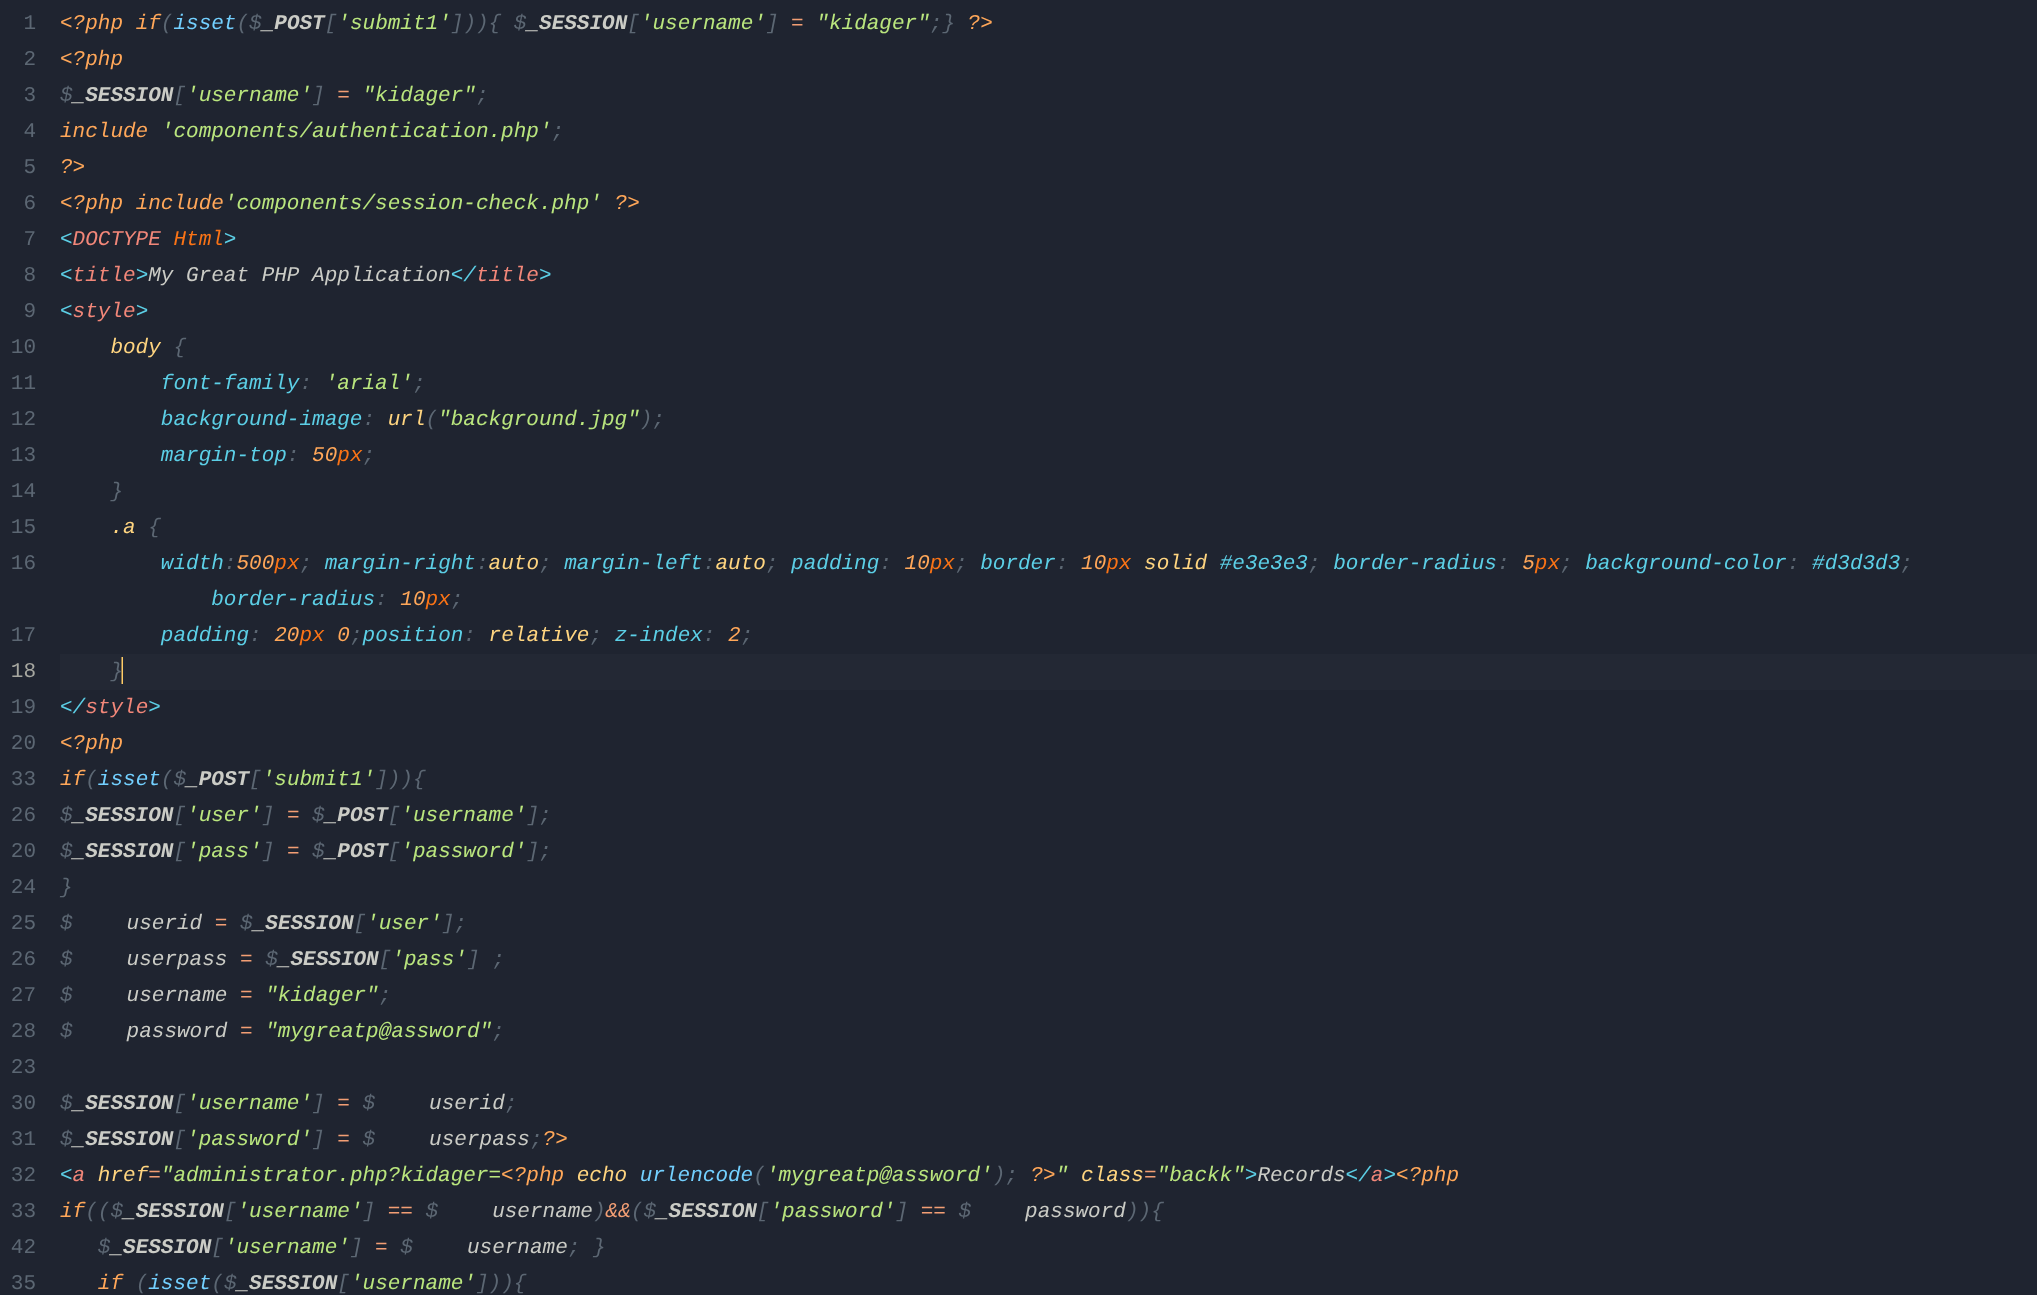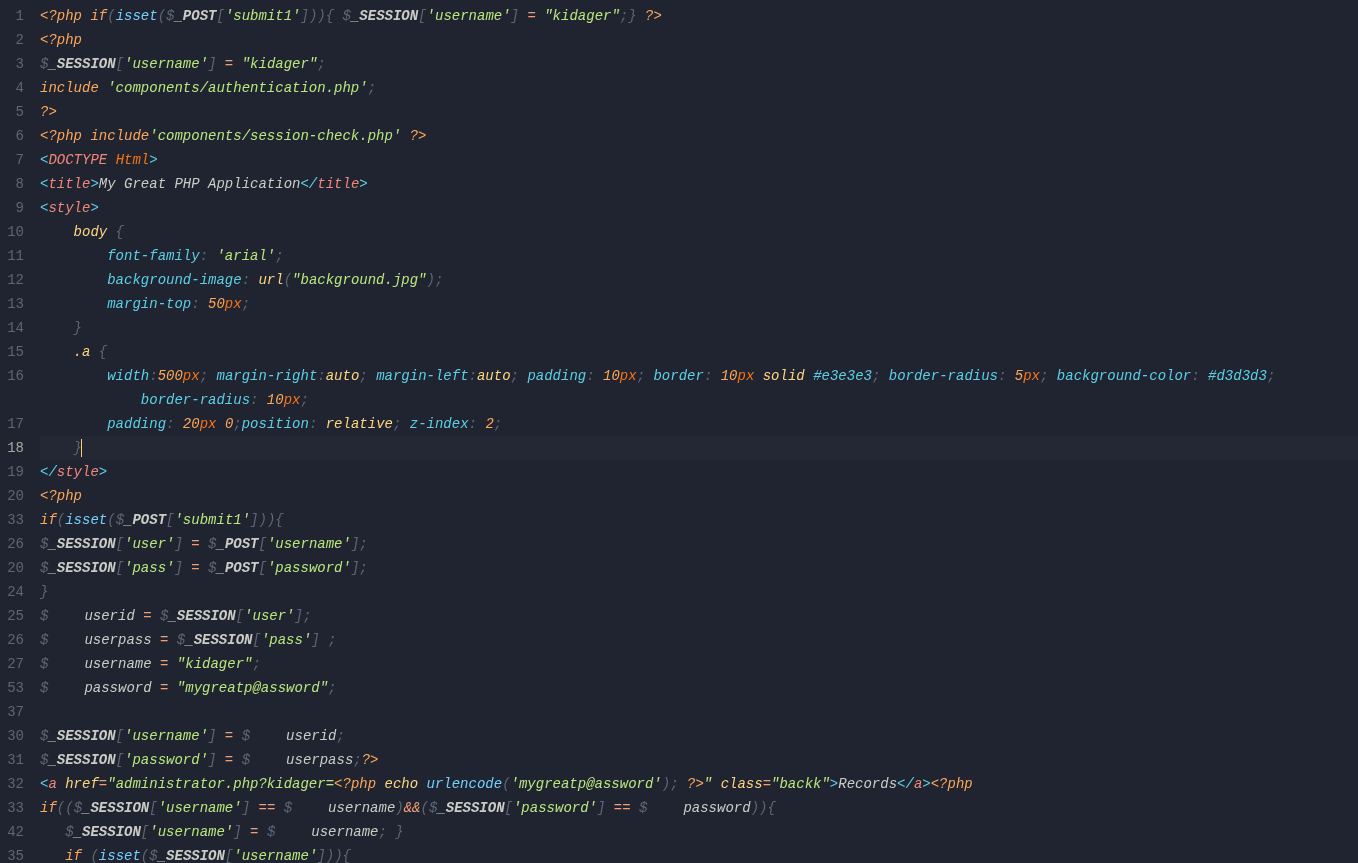--- a/index.html
+++ b/index.html
@@ -102,22 +102,22 @@
       <div class="ln active">18</div>
       <div class="ln">19</div>
       <div class="ln">20</div>
       <div class="ln">33</div>
       <div class="ln">26</div>
       <div class="ln">20</div>
       <div class="ln">24</div>
       <div class="ln">25</div>
       <div class="ln">26</div>
       <div class="ln">27</div>
-      <div class="ln">53</div>
-      <div class="ln">37</div>
+      <div class="ln">28</div>
+      <div class="ln">23</div>
       <div class="ln">30</div>
       <div class="ln">31</div>
       <div class="ln">32</div>
       <div class="ln">33</div>
       <div class="ln">42</div>
       <div class="ln">35</div>
     </div>
   <div class="code" id="code"><div class="line"><span class="t-phptag">&lt;?php </span><span class="t-keyword">if</span><span class="t-punct">(</span><span class="t-func">isset</span><span class="t-punct">(</span><span class="t-punct">$</span><span class="t-global">_POST</span><span class="t-punct">[</span><span class="t-string">'submit1'</span><span class="t-punct">]</span><span class="t-punct">)</span><span class="t-punct">)</span><span class="t-punct">{</span><span> </span><span class="t-punct">$</span><span class="t-global">_SESSION</span><span class="t-punct">[</span><span class="t-string">'username'</span><span class="t-punct">]</span><span class="t-op"> = </span><span class="t-string">"kidager"</span><span class="t-punct">;</span><span class="t-punct">}</span><span class="t-phptag"> ?&gt;</span></div><div class="line"><span class="t-phptag">&lt;?php</span></div><div class="line"><span class="t-punct">$</span><span class="t-global">_SESSION</span><span class="t-punct">[</span><span class="t-string">'username'</span><span class="t-punct">]</span><span class="t-op"> = </span><span class="t-string">"kidager"</span><span class="t-punct">;</span></div><div class="line"><span class="t-keyword">include </span><span class="t-string">'components/authentication.php'</span><span class="t-punct">;</span></div><div class="line"><span class="t-phptag">?&gt;</span></div><div class="line"><span class="t-phptag">&lt;?php </span><span class="t-keyword">include</span><span class="t-string">'components/session-check.php'</span><span class="t-phptag"> ?&gt;</span></div><div class="line"><span class="t-tag">&lt;</span><span class="t-tagname">DOCTYPE </span><span class="t-tagname2">Html</span><span class="t-tag">&gt;</span></div><div class="line"><span class="t-tag">&lt;</span><span class="t-tagname">title</span><span class="t-tag">&gt;</span><span class="t-text">My Great PHP Application</span><span class="t-tag">&lt;/</span><span class="t-tagname">title</span><span class="t-tag">&gt;</span></div><div class="line"><span class="t-tag">&lt;</span><span class="t-tagname">style</span><span class="t-tag">&gt;</span></div><div class="line"><span>    </span><span class="t-selector">body</span><span class="t-brace"> {</span></div><div class="line"><span>        </span><span class="t-prop">font-family</span><span class="t-punct">: </span><span class="t-string">'arial'</span><span class="t-punct">;</span></div><div class="line"><span>        </span><span class="t-prop">background-image</span><span class="t-punct">: </span><span class="t-funccall">url</span><span class="t-punct">(</span><span class="t-string">"background.jpg"</span><span class="t-punct">)</span><span class="t-punct">;</span></div><div class="line"><span>        </span><span class="t-prop">margin-top</span><span class="t-punct">: </span><span class="t-number">50</span><span class="t-unit">px</span><span class="t-punct">;</span></div><div class="line"><span>    </span><span class="t-brace">}</span></div><div class="line"><span>    </span><span class="t-selector">.a</span><span class="t-brace"> {</span></div><div class="line"><span>        </span><span class="t-prop">width</span><span class="t-punct">:</span><span class="t-number">500</span><span class="t-unit">px</span><span class="t-punct">; </span><span class="t-prop">margin-right</span><span class="t-punct">:</span><span class="t-funccall">auto</span><span class="t-punct">; </span><span class="t-prop">margin-left</span><span class="t-punct">:</span><span class="t-funccall">auto</span><span class="t-punct">; </span><span class="t-prop">padding</span><span class="t-punct">: </span><span class="t-number">10</span><span class="t-unit">px</span><span class="t-punct">; </span><span class="t-prop">border</span><span class="t-punct">: </span><span class="t-number">10</span><span class="t-unit">px </span><span class="t-funccall">solid </span><span class="t-hex">#e3e3e3</span><span class="t-punct">; </span><span class="t-prop">border-radius</span><span class="t-punct">: </span><span class="t-number">5</span><span class="t-unit">px</span><span class="t-punct">; </span><span class="t-prop">background-color</span><span class="t-punct">: </span><span class="t-hex">#d3d3d3</span><span class="t-punct">;</span></div><div class="line"><span>            </span><span class="t-prop">border-radius</span><span class="t-punct">: </span><span class="t-number">10</span><span class="t-unit">px</span><span class="t-punct">;</span></div><div class="line"><span>        </span><span class="t-prop">padding</span><span class="t-punct">: </span><span class="t-number">20</span><span class="t-unit">px </span><span class="t-number">0</span><span class="t-punct">;</span><span class="t-prop">position</span><span class="t-punct">: </span><span class="t-funccall">relative</span><span class="t-punct">; </span><span class="t-prop">z-index</span><span class="t-punct">: </span><span class="t-number">2</span><span class="t-punct">;</span></div><div class="line active"><span>    </span><span class="t-brace">}</span><span class="cursor"></span></div><div class="line"><span class="t-tag">&lt;/</span><span class="t-tagname">style</span><span class="t-tag">&gt;</span></div><div class="line"><span class="t-phptag">&lt;?php</span></div><div class="line"><span class="t-keyword">if</span><span class="t-punct">(</span><span class="t-func">isset</span><span class="t-punct">(</span><span class="t-punct">$</span><span class="t-global">_POST</span><span class="t-punct">[</span><span class="t-string">'submit1'</span><span class="t-punct">]</span><span class="t-punct">)</span><span class="t-punct">)</span><span class="t-punct">{</span></div><div class="line"><span class="t-punct">$</span><span class="t-global">_SESSION</span><span class="t-punct">[</span><span class="t-string">'user'</span><span class="t-punct">]</span><span class="t-op"> = </span><span class="t-punct">$</span><span class="t-global">_POST</span><span class="t-punct">[</span><span class="t-string">'username'</span><span class="t-punct">]</span><span class="t-punct">;</span></div><div class="line"><span class="t-punct">$</span><span class="t-global">_SESSION</span><span class="t-punct">[</span><span class="t-string">'pass'</span><span class="t-punct">]</span><span class="t-op"> = </span><span class="t-punct">$</span><span class="t-global">_POST</span><span class="t-punct">[</span><span class="t-string">'password'</span><span class="t-punct">]</span><span class="t-punct">;</span></div><div class="line"><span class="t-punct">}</span></div><div class="line"><span class="t-punct">$</span><span class="t-var">userid</span><span class="t-op"> = </span><span class="t-punct">$</span><span class="t-global">_SESSION</span><span class="t-punct">[</span><span class="t-string">'user'</span><span class="t-punct">]</span><span class="t-punct">;</span></div><div class="line"><span class="t-punct">$</span><span class="t-var">userpass</span><span class="t-op"> = </span><span class="t-punct">$</span><span class="t-global">_SESSION</span><span class="t-punct">[</span><span class="t-string">'pass'</span><span class="t-punct">]</span><span class="t-punct"> ;</span></div><div class="line"><span class="t-punct">$</span><span class="t-var">username</span><span class="t-op"> = </span><span class="t-string">"kidager"</span><span class="t-punct">;</span></div><div class="line"><span class="t-punct">$</span><span class="t-var">password</span><span class="t-op"> = </span><span class="t-string">"mygreatp@assword"</span><span class="t-punct">;</span></div><div class="line"></div><div class="line"><span class="t-punct">$</span><span class="t-global">_SESSION</span><span class="t-punct">[</span><span class="t-string">'username'</span><span class="t-punct">]</span><span class="t-op"> = </span><span class="t-punct">$</span><span class="t-var">userid</span><span class="t-punct">;</span></div><div class="line"><span class="t-punct">$</span><span class="t-global">_SESSION</span><span class="t-punct">[</span><span class="t-string">'password'</span><span class="t-punct">]</span><span class="t-op"> = </span><span class="t-punct">$</span><span class="t-var">userpass</span><span class="t-punct">;</span><span class="t-phptag">?&gt;</span></div><div class="line"><span class="t-tag">&lt;</span><span class="t-tagname">a </span><span class="t-attr">href</span><span class="t-op">=</span><span class="t-string">"administrator.php?kidager=</span><span class="t-phptag">&lt;?php </span><span class="t-funccall">echo </span><span class="t-func">urlencode</span><span class="t-punct">(</span><span class="t-string">'mygreatp@assword'</span><span class="t-punct">)</span><span class="t-punct">; </span><span class="t-phptag">?&gt;</span><span class="t-string">"</span><span> </span><span class="t-attr">class</span><span class="t-op">=</span><span class="t-string">"backk"</span><span class="t-tag">&gt;</span><span class="t-text">Records</span><span class="t-tag">&lt;/</span><span class="t-tagname">a</span><span class="t-tag">&gt;</span><span class="t-phptag">&lt;?php</span></div><div class="line"><span class="t-keyword">if</span><span class="t-punct">((</span><span class="t-punct">$</span><span class="t-global">_SESSION</span><span class="t-punct">[</span><span class="t-string">'username'</span><span class="t-punct">]</span><span class="t-op"> == </span><span class="t-punct">$</span><span class="t-var">username</span><span class="t-punct">)</span><span class="t-op">&amp;&amp;</span><span class="t-punct">(</span><span class="t-punct">$</span><span class="t-global">_SESSION</span><span class="t-punct">[</span><span class="t-string">'password'</span><span class="t-punct">]</span><span class="t-op"> == </span><span class="t-punct">$</span><span class="t-var">password</span><span class="t-punct">)</span><span class="t-punct">)</span><span class="t-punct">{</span></div><div class="line"><span>   </span><span class="t-punct">$</span><span class="t-global">_SESSION</span><span class="t-punct">[</span><span class="t-string">'username'</span><span class="t-punct">]</span><span class="t-op"> = </span><span class="t-punct">$</span><span class="t-var">username</span><span class="t-punct">; </span><span class="t-punct">}</span></div><div class="line"><span>   </span><span class="t-keyword">if </span><span class="t-punct">(</span><span class="t-func">isset</span><span class="t-punct">(</span><span class="t-punct">$</span><span class="t-global">_SESSION</span><span class="t-punct">[</span><span class="t-string">'username'</span><span class="t-punct">]</span><span class="t-punct">)</span><span class="t-punct">)</span><span class="t-punct">{</span></div></div>
 </div>
 

